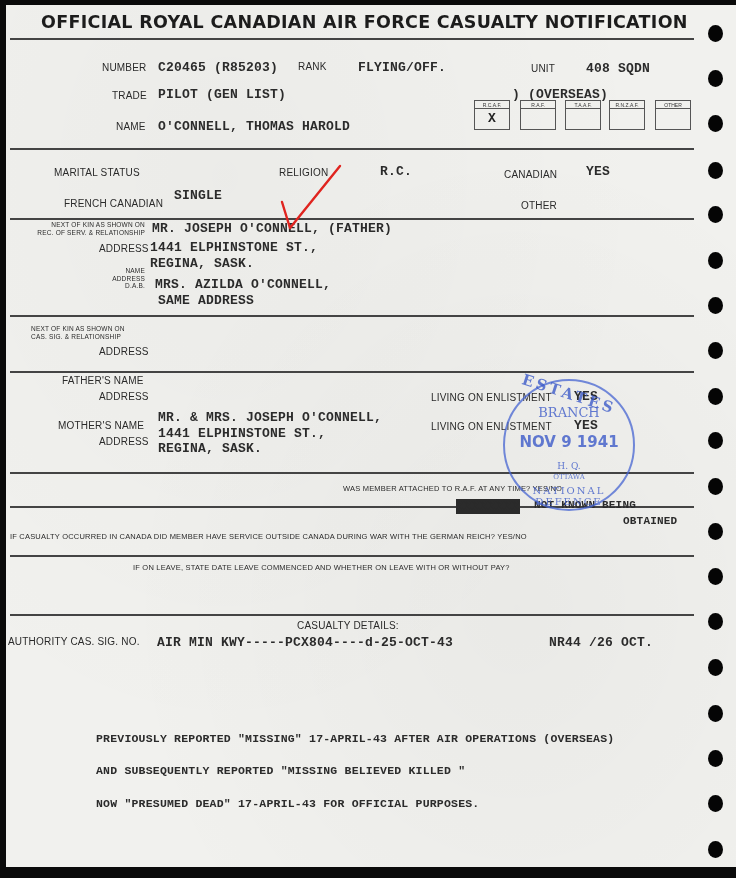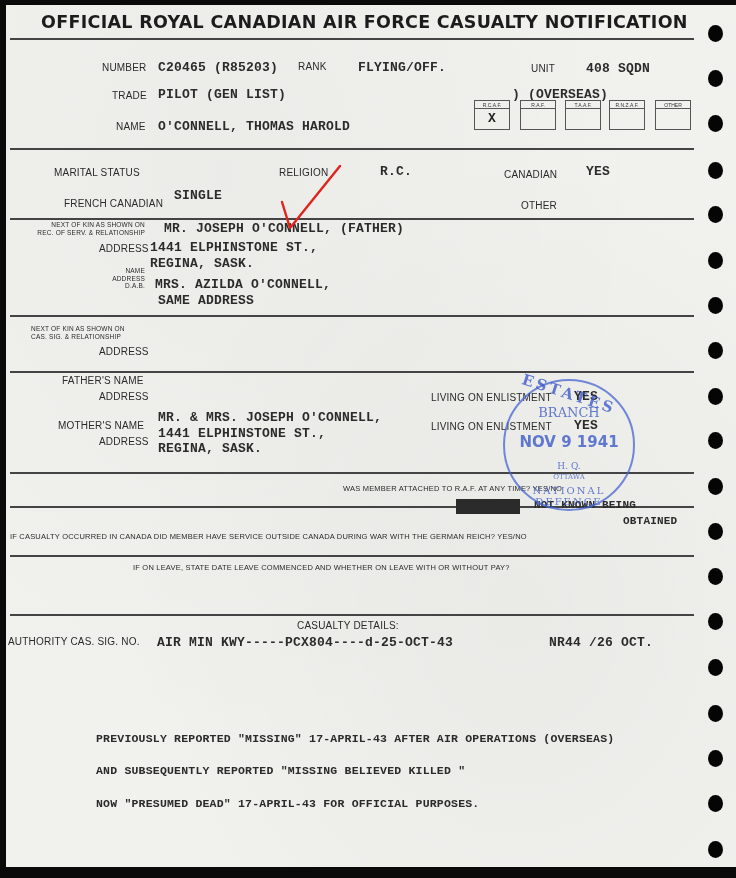--- a/index.html
+++ b/index.html
@@ -114,21 +114,21 @@
   <div class="abs tw" style="left:580px; top:159px;">YES</div>
   <div class="abs lbl" style="left:58px; top:193px;">FRENCH CANADIAN</div>
   <div class="abs lbl" style="left:515px; top:195px;">OTHER</div>
 
   <div class="rule" style="left:4px; top:213px; width:684px;"></div>
 
   <div class="abs lbl-sm" style="left:25px; top:216px; text-align:right; width:114px;">
     <div>NEXT OF KIN AS SHOWN ON</div>
     <div>REC. OF SERV. &amp; RELATIONSHIP</div>
   </div>
-  <div class="abs tw" style="left:146px; top:216px;padding-left:12px;">MR. JOSEPH O'CONNELL, (FATHER)</div>
+  <div class="abs tw" style="left:134px; top:216px;padding-left:12px;">MR. JOSEPH O'CONNELL, (FATHER)</div>
   <div class="abs lbl" style="left:93px; top:238px;">ADDRESS</div>
   <div class="abs tw" style="left:144px; top:235px;">1441 ELPHINSTONE ST.,</div>
   <div class="abs tw" style="left:144px; top:251px;">REGINA, SASK.</div>
 
   <div class="abs lbl-sm" style="left:99px; top:262px; text-align:right; width:40px;">
     <div>NAME</div>
     <div>ADDRESS</div>
     <div>D.A.B.</div>
   </div>
   <div class="abs tw" style="left:149px; top:272px;">MRS. AZILDA O'CONNELL,</div>

